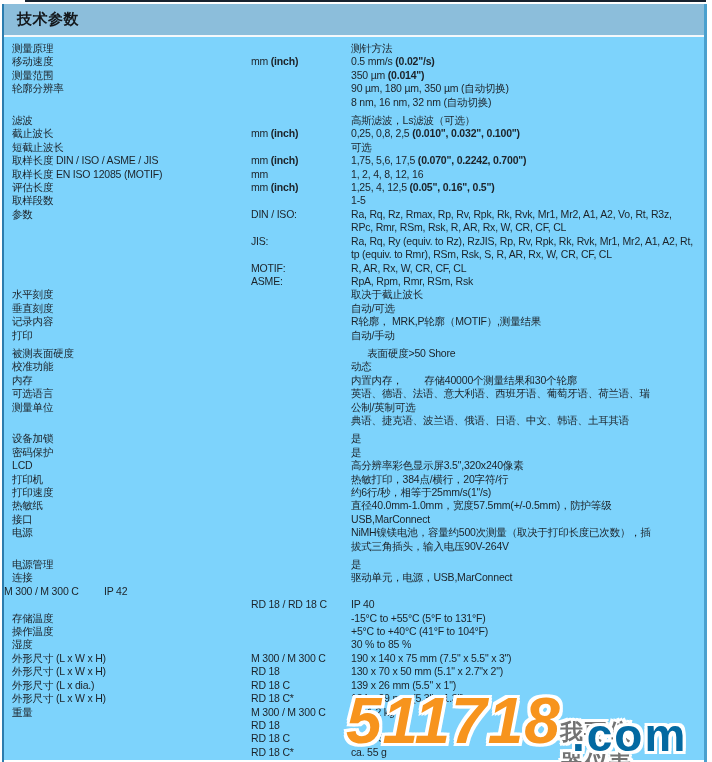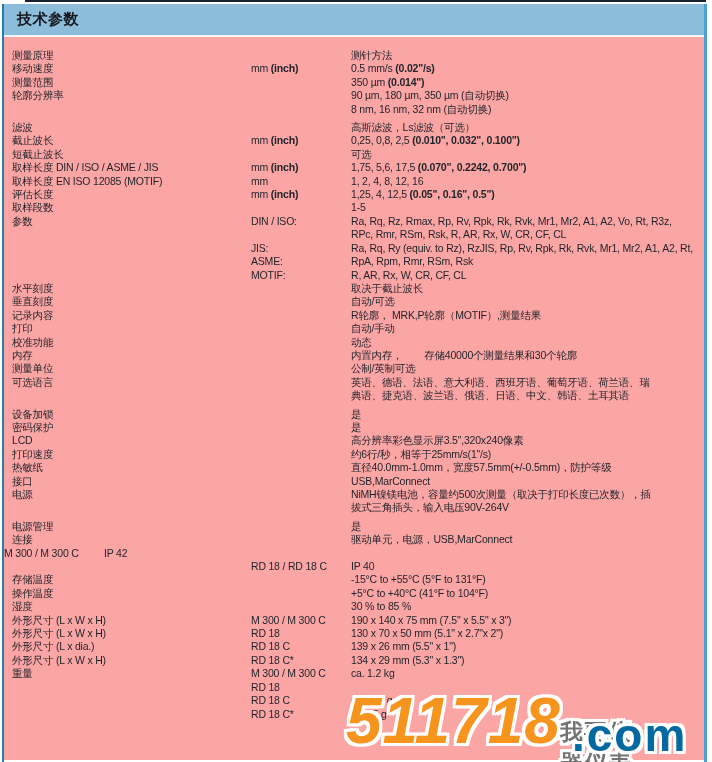--- a/index.html
+++ b/index.html
@@ -8,21 +8,21 @@
 
   .topline { position:absolute; left:25px; top:0; width:681px; height:2px; background:#17222f; z-index:6; }
 
   .frame { position:absolute; left:2px; top:4px; width:705px; height:758px;
            border-left:2px solid #2b7cae; border-right:3px solid #4aa0ce; overflow:hidden; }
 
   .section-header { height:33px; background:#8cbedb; border-bottom:2px solid #f4f8fb;
                     display:flex; align-items:center; padding-left:13px; }
   .section-header span { font-size:15px; font-weight:bold; color:#14181c; letter-spacing:0.5px; }
 
-  .spec-body { background:#fca5a5; height:723px; padding-top:12px; overflow:hidden; }
+  .spec-body { background:#7dd3fc; height:723px; padding-top:5px; overflow:hidden; }
 
   .row { display:flex; font-size:10.5px; line-height:13.4px; color:#1c2228;
          letter-spacing:-0.2px; white-space:pre; }
   .row.gap { margin-top:5px; }
   .c1 { width:247px; padding-left:8px; flex-shrink:0; overflow:hidden; }
   .c2 { width:100px; flex-shrink:0; overflow:hidden; }
   .c3 { flex:1; overflow:hidden; }
   .em { font-weight:bold; }
 
   .watermark { position:absolute; left:0; top:0; width:642px; height:762px; pointer-events:none; z-index:10; }
@@ -56,35 +56,37 @@
         <div class="row gap"><div class="c1">滤波</div><div class="c2"></div><div class="c3"><span>高斯滤波，Ls滤波（可选）</span></div></div>
         <div class="row"><div class="c1">截止波长</div><div class="c2"><span>mm </span><span class="em">(inch)</span></div><div class="c3"><span>0,25, 0,8, 2,5 </span><span class="em">(0.010", 0.032", 0.100")</span></div></div>
         <div class="row"><div class="c1">短截止波长</div><div class="c2"></div><div class="c3"><span>可选</span></div></div>
         <div class="row"><div class="c1">取样长度 DIN / ISO / ASME / JIS</div><div class="c2"><span>mm </span><span class="em">(inch)</span></div><div class="c3"><span>1,75, 5,6, 17,5 </span><span class="em">(0.070", 0.2242, 0.700")</span></div></div>
         <div class="row"><div class="c1">取样长度 EN ISO 12085 (MOTIF)</div><div class="c2"><span>mm</span></div><div class="c3"><span>1, 2, 4, 8, 12, 16</span></div></div>
         <div class="row"><div class="c1">评估长度</div><div class="c2"><span>mm </span><span class="em">(inch)</span></div><div class="c3"><span>1,25, 4, 12,5 </span><span class="em">(0.05", 0.16", 0.5")</span></div></div>
         <div class="row"><div class="c1">取样段数</div><div class="c2"></div><div class="c3"><span>1-5</span></div></div>
         <div class="row"><div class="c1">参数</div><div class="c2"><span>DIN / ISO:</span></div><div class="c3"><span>Ra, Rq, Rz, Rmax, Rp, Rv, Rpk, Rk, Rvk, Mr1, Mr2, A1, A2, Vo, Rt, R3z,</span></div></div>
         <div class="row"><div class="c1"></div><div class="c2"></div><div class="c3"><span>RPc, Rmr, RSm, Rsk, R, AR, Rx, W, CR, CF, CL</span></div></div>
         <div class="row"><div class="c1"></div><div class="c2"><span>JIS:</span></div><div class="c3"><span>Ra, Rq, Ry (equiv. to Rz), RzJIS, Rp, Rv, Rpk, Rk, Rvk, Mr1, Mr2, A1, A2, Rt,</span></div></div>
-        <div class="row"><div class="c1"></div><div class="c2"></div></div>
+        <div class="row"><div class="c1"></div><div class="c2"></div><div class="c3"><span>tp (equiv. to Rmr), RSm, Rsk, S, R, AR, Rx, W, CR, CF, CL</span></div></div>
+        <div class="row"><div class="c1"></div><div class="c2"><span>MOTIF:</span></div><div class="c3"><span>R, AR, Rx, W, CR, CF, CL</span></div></div>
         <div class="row"><div class="c1"></div><div class="c2"><span>ASME:</span></div><div class="c3"><span>RpA, Rpm, Rmr, RSm, Rsk</span></div></div>
-        <div class="row"><div class="c1"></div><div class="c2"><span>MOTIF:</span></div><div class="c3"><span>R, AR, Rx, W, CR, CF, CL</span></div></div>
         <div class="row"><div class="c1">水平刻度</div><div class="c2"></div><div class="c3"><span>取决于截止波长</span></div></div>
         <div class="row"><div class="c1">垂直刻度</div><div class="c2"></div><div class="c3"><span>自动/可选</span></div></div>
         <div class="row"><div class="c1">记录内容</div><div class="c2"></div><div class="c3"><span>R轮廓， MRK,P轮廓（MOTIF）,测量结果</span></div></div>
         <div class="row"><div class="c1">打印</div><div class="c2"></div><div class="c3"><span>自动/手动</span></div></div>
+        <div class="row gap"><div class="c1">被测表面硬度</div><div class="c2"></div><div class="c3"><span>      表面硬度&gt;50 Shore</span></div></div>
         <div class="row"><div class="c1">校准功能</div><div class="c2"></div><div class="c3"><span>动态</span></div></div>
         <div class="row"><div class="c1">内存</div><div class="c2"></div><div class="c3"><span>内置内存，        存储40000个测量结果和30个轮廓</span></div></div>
+        <div class="row"><div class="c1">可选语言</div><div class="c2"></div><div class="c3"><span>英语、德语、法语、意大利语、西班牙语、葡萄牙语、荷兰语、瑞</span></div></div>
         <div class="row"><div class="c1">测量单位</div><div class="c2"></div><div class="c3"><span>公制/英制可选</span></div></div>
-        <div class="row"><div class="c1">可选语言</div><div class="c2"></div><div class="c3"><span>英语、德语、法语、意大利语、西班牙语、葡萄牙语、荷兰语、瑞</span></div></div>
         <div class="row"><div class="c1"></div><div class="c2"></div><div class="c3"><span>典语、捷克语、波兰语、俄语、日语、中文、韩语、土耳其语</span></div></div>
         <div class="row gap"><div class="c1">设备加锁</div><div class="c2"></div><div class="c3"><span>是</span></div></div>
         <div class="row"><div class="c1">密码保护</div><div class="c2"></div><div class="c3"><span>是</span></div></div>
         <div class="row"><div class="c1">LCD</div><div class="c2"></div><div class="c3"><span>高分辨率彩色显示屏3.5",320x240像素</span></div></div>
+        <div class="row"><div class="c1">打印机</div><div class="c2"></div><div class="c3"><span>热敏打印，384点/横行，20字符/行</span></div></div>
         <div class="row"><div class="c1">打印速度</div><div class="c2"></div><div class="c3"><span>约6行/秒，相等于25mm/s(1"/s)</span></div></div>
         <div class="row"><div class="c1">热敏纸</div><div class="c2"></div><div class="c3"><span>直径40.0mm-1.0mm，宽度57.5mm(+/-0.5mm)，防护等级</span></div></div>
         <div class="row"><div class="c1">接口</div><div class="c2"></div><div class="c3"><span>USB,MarConnect</span></div></div>
         <div class="row"><div class="c1">电源</div><div class="c2"></div><div class="c3"><span>NiMH镍镁电池，容量约500次测量（取决于打印长度已次数），插</span></div></div>
         <div class="row"><div class="c1"></div><div class="c2"></div><div class="c3"><span>拔式三角插头，输入电压90V-264V</span></div></div>
         <div class="row gap"><div class="c1">电源管理</div><div class="c2"></div><div class="c3"><span>是</span></div></div>
         <div class="row"><div class="c1">连接</div><div class="c2"></div><div class="c3"><span>驱动单元，电源，USB,MarConnect</span></div></div>
         <div class="row"><div class="c2"><span>M 300 / M 300 C</span></div><div class="c3"><span>IP 42</span></div></div>
         <div class="row"><div class="c1"></div><div class="c2"><span>RD 18 / RD 18 C</span></div><div class="c3"><span>IP 40</span></div></div>
         <div class="row"><div class="c1">存储温度</div><div class="c2"></div><div class="c3"><span>-15°C to +55°C (5°F to 131°F)</span></div></div>

